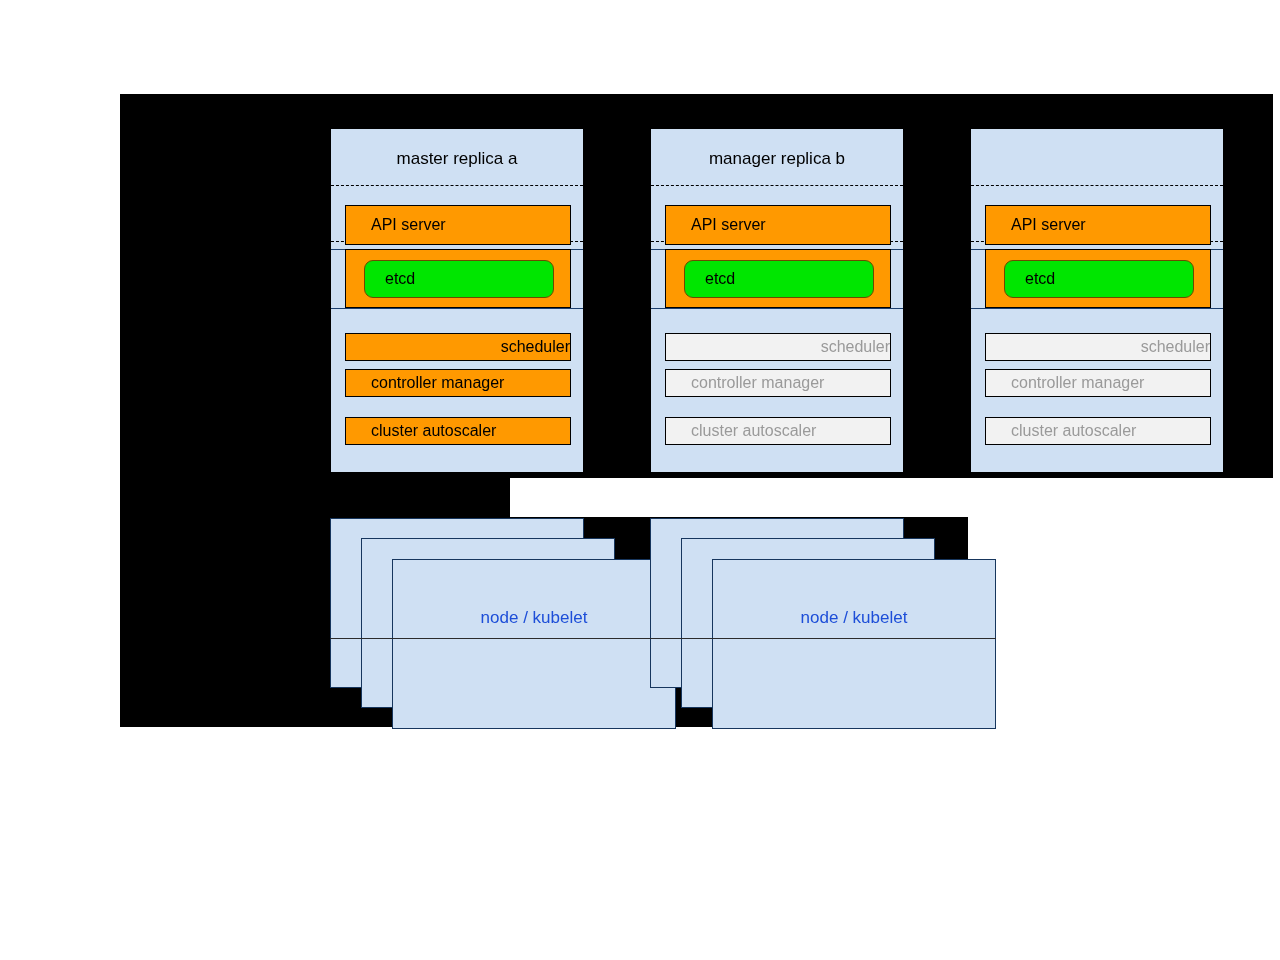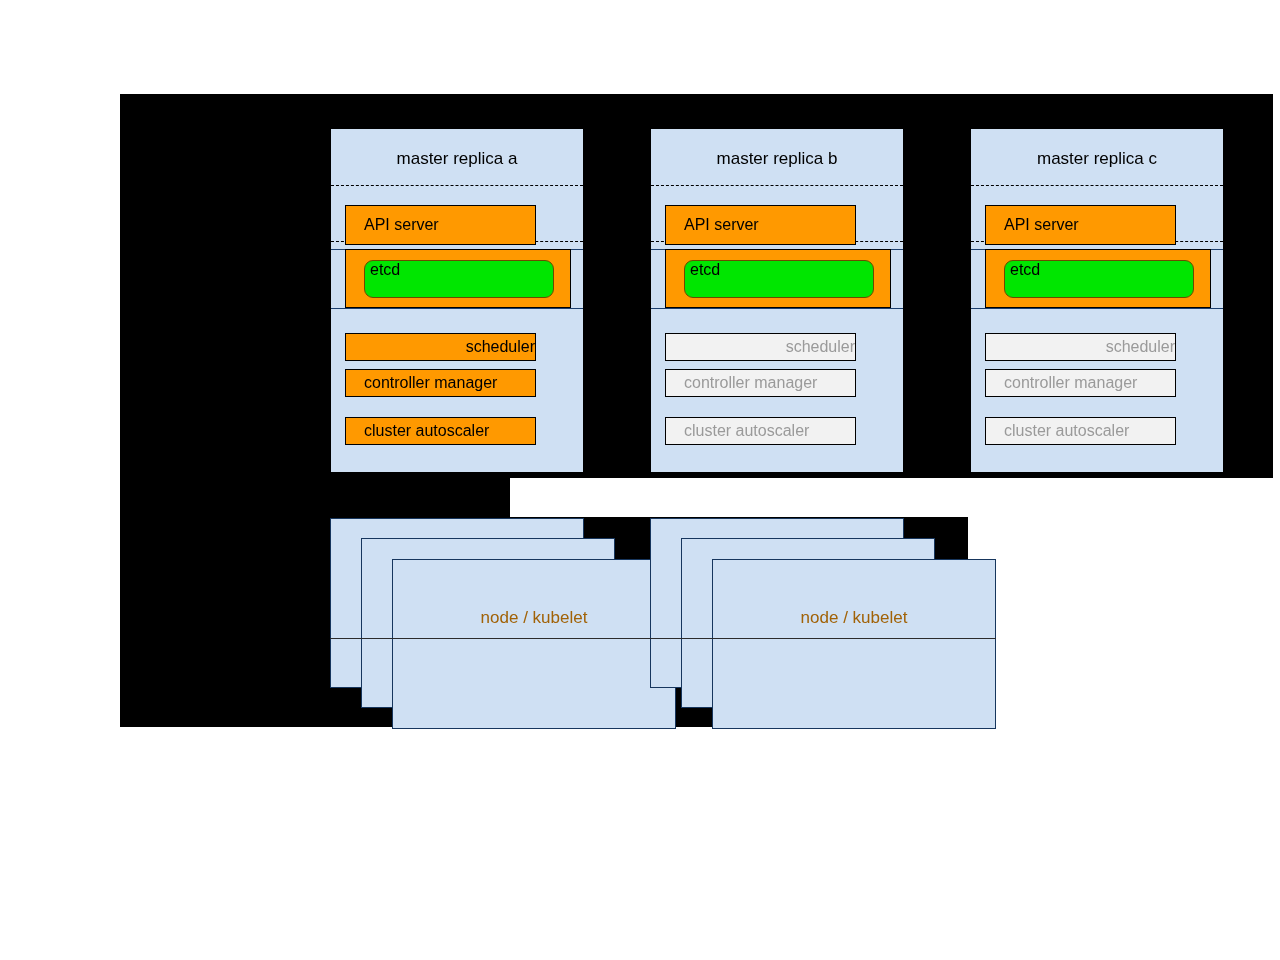--- a/index.html
+++ b/index.html
@@ -76,23 +76,23 @@
 
   
   .comp {
     position: absolute;
     box-sizing: border-box;
     border: 1px solid #000000;
     font-size: 16px;
     line-height: 1;
     display: flex;
     align-items: center;
-    padding-left: 18px;
+    padding-left: 25px;
     left: 14px;
-    width: 191px;
+    width: 226px;
   }
   .comp.active {
     background: #ff9900;
     color: #000000;
   }
   .comp.inactive {
     background: #f2f2f2;
     color: #9a9a9a;
   }
 
@@ -115,22 +115,22 @@
     position: absolute;
     left: 18px;
     top: 10px;
     width: 190px;
     height: 38px;
     background: #00e600;
     border: 1px solid #6b4b00;
     border-radius: 9px;
     box-sizing: border-box;
     display: flex;
-    align-items: flex-start;
-    padding-left: 5px;
+    align-items: center;
+    padding-left: 20px;
     font-size: 16px;
     color: #000000;
   }
 
   
   .node-stack {
     position: absolute;
   }
   #node-stack-1 { left: 330px; top: 518px; }
   #node-stack-2 { left: 650px; top: 518px; }
@@ -147,21 +147,21 @@
   .node-card.layer1 { left: 31px; top: 20px; }
   .node-card.layer2 { left: 62px; top: 41px; width: 284px; height: 170px; }
 
   .node-label {
     position: absolute;
     left: 0;
     top: 48px;
     width: 100%;
     text-align: center;
     font-size: 17px;
-    color: #a16207;
+    color: #1d4ed8;
     line-height: 20px;
   }
 
   .node-divider {
     position: absolute;
     left: 0;
     width: 100%;
     border-top: 1px solid #2c2c2c;
     height: 0;
     top: 120px;
@@ -199,21 +199,21 @@
     </div>
     <div class="comp active comp-ctrl">
       <span>controller manager</span>
     </div>
     <div class="comp active comp-autos">
       <span>cluster autoscaler</span>
     </div>
   </div>
 
   <div class="replica" id="replica-b">
-    <div class="replica-title">master replica b</div>
+    <div class="replica-title">manager replica b</div>
 
     <div class="rule dashed rule-d1"></div>
     <div class="rule dashed rule-d2"></div>
     <div class="rule solid rule-s1"></div>
     <div class="rule solid rule-s2"></div>
 
     <div class="comp active comp-api">
       <span>API server</span>
     </div>
 
@@ -228,21 +228,20 @@
     </div>
     <div class="comp inactive comp-ctrl">
       <span>controller manager</span>
     </div>
     <div class="comp inactive comp-autos">
       <span>cluster autoscaler</span>
     </div>
   </div>
 
   <div class="replica" id="replica-c">
-    <div class="replica-title">master replica c</div>
 
     <div class="rule dashed rule-d1"></div>
     <div class="rule dashed rule-d2"></div>
     <div class="rule solid rule-s1"></div>
     <div class="rule solid rule-s2"></div>
 
     <div class="comp active comp-api">
       <span>API server</span>
     </div>
 

